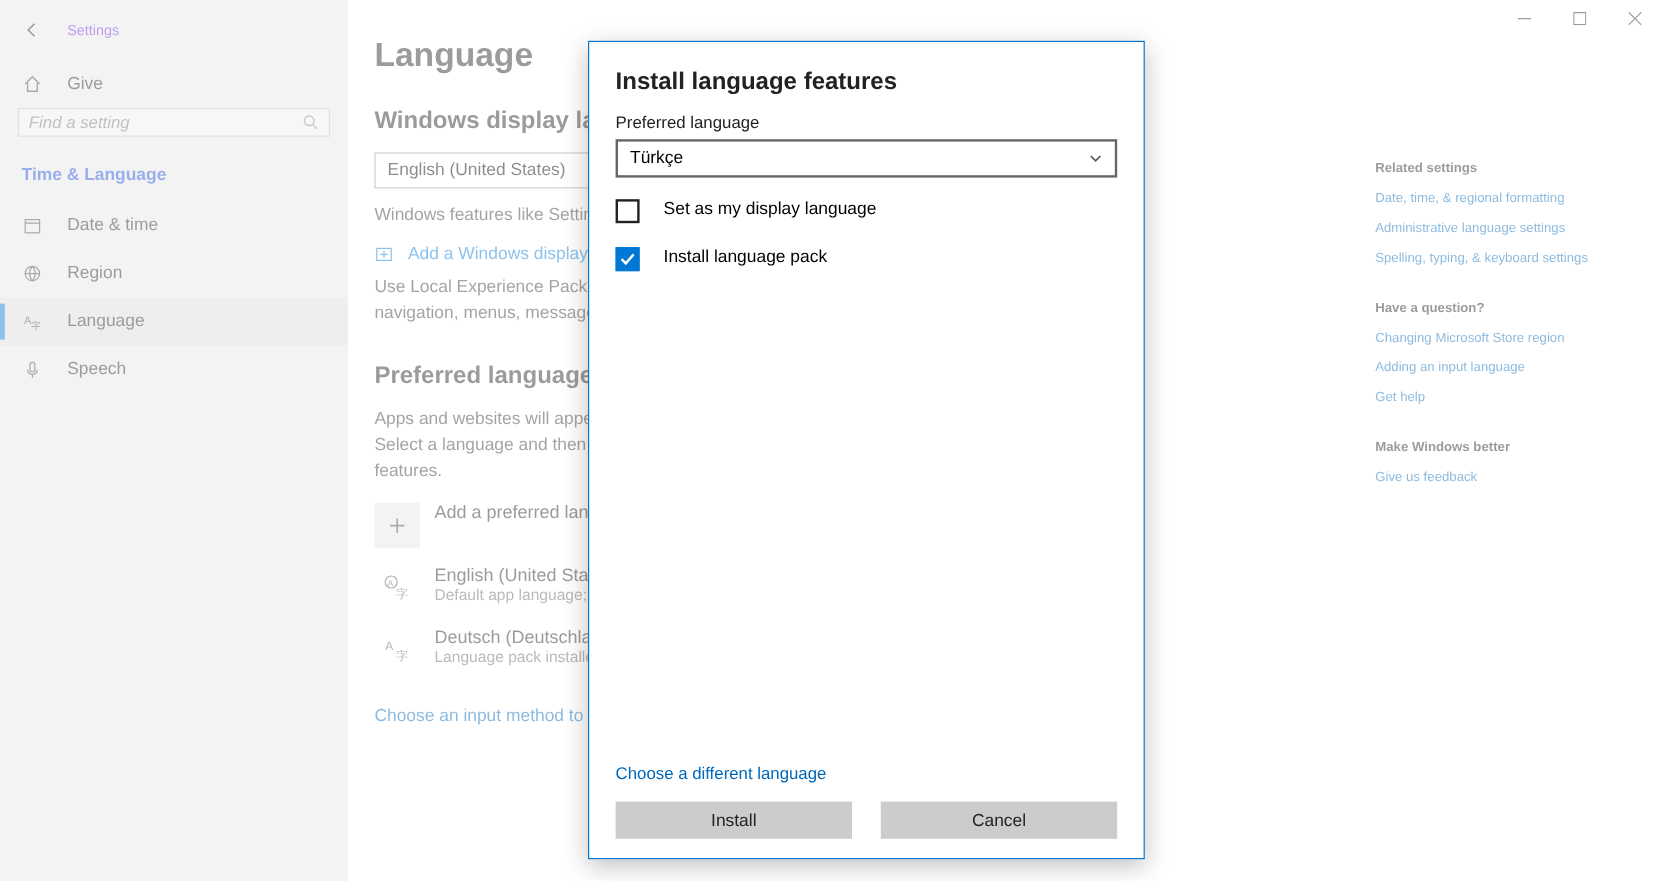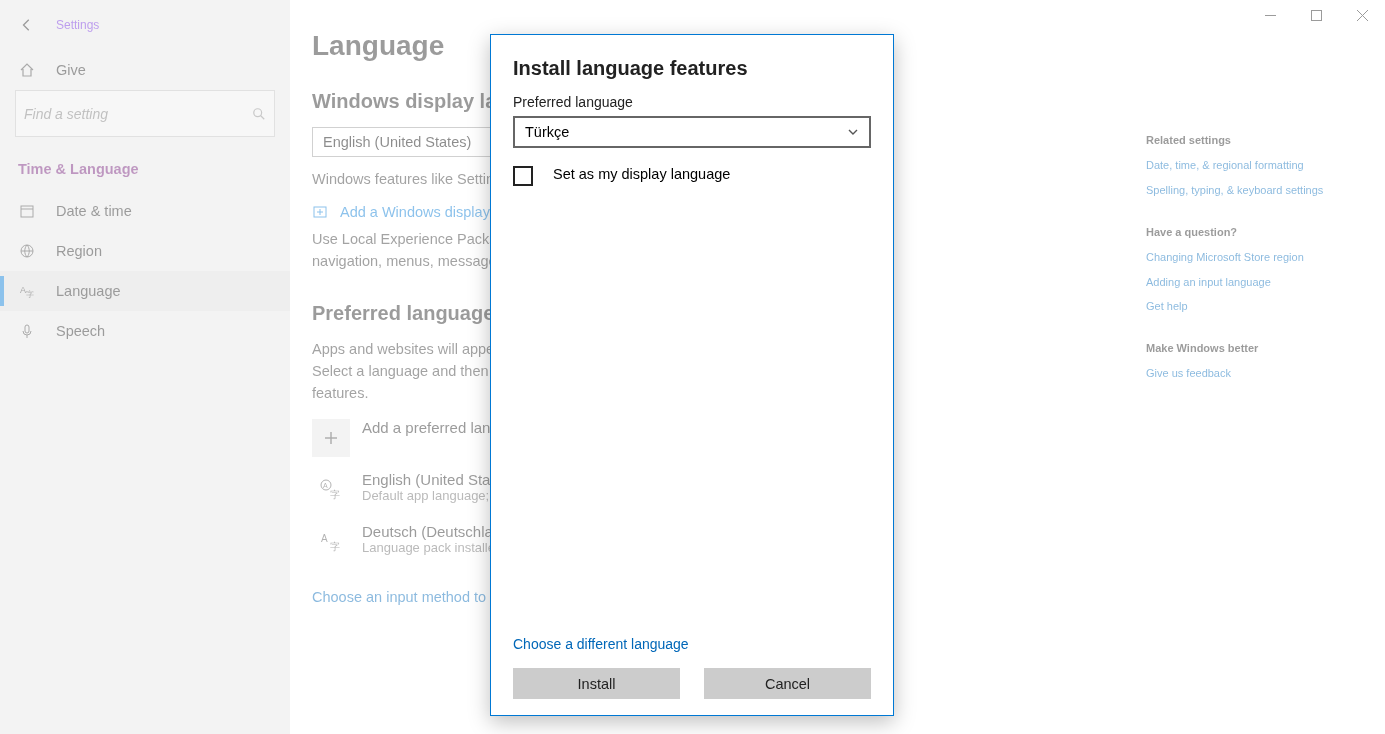--- a/index.html
+++ b/index.html
@@ -6,23 +6,23 @@
 html, body { width: 1385px; height: 734px; overflow: hidden; background: #fff; }
 .app { display: flex; position: relative; width: 100%; height: 100%; }
 .sidebar { width: 290px; height: 100%; background: #e4e4e4; padding-top: 10px; }
 .sidebar .back-row { display:flex; align-items:center; height:30px; padding-left:18px; margin-bottom:10px;}
 .sidebar .back-row .back-icon { width:18px; height:18px; display:flex; align-items:center; justify-content:center; margin-right:20px;}
 .sidebar .back-row .title { font-size:12px; color:#6d28d9; }
 .sidebar .nav-item { display:flex; align-items:center; height:40px; padding-left:18px; font-size:14.5px; color:#222; cursor:pointer; }
 .sidebar .nav-item .icon { width:18px; height:18px; margin-right:20px; display:flex; align-items:center; justify-content:center; color:#444;}
 .sidebar .nav-item.active { background:#d9d9d9; position:relative;}
 .sidebar .nav-item.active::before { content:""; position:absolute; left:0; top:5px; bottom:5px; width:4px; background:#0078d4;}
-.sidebar .group-title { font-size:14.5px; font-weight:600; color:#701a75; padding:14px 0 14px 18px;}
+.sidebar .group-title { font-size:14.5px; font-weight:600; color:#1d4ed8; padding:14px 0 14px 18px;}
 .sidebar .search-wrap { margin:0 15px 10px 15px; }
-.sidebar .search-wrap .search { display:flex; align-items:center; border:1px solid #bcbcbc; background:#eee; height:47px; padding:0 8px; }
+.sidebar .search-wrap .search { display:flex; align-items:center; border:1px solid #bcbcbc; background:#eee; height:24px; padding:0 8px; }
 .sidebar .search-wrap input { flex:1; border:none; background:transparent; font-size:14px; font-style:italic; color:#777; outline:none; }
 .sidebar .search-wrap .s-icon { width:14px; height:14px; color:#888; }
 
 .main { flex:1; position:relative; padding:30px 0 0 22px; }
 .main h1 { font-size:28px; font-weight:600; color:#222; margin-bottom:28px;}
 .main h2 { font-size:20px; font-weight:600; color:#222; margin-bottom:14px;}
 .main p.desc { font-size:14.5px; color:#333; line-height:1.5; max-width:520px; margin-bottom:12px;}
 .main .link { color:#0067b8; font-size:14.5px;}
 .main .dd1 { width:340px; border:1px solid #999; height:30px; display:flex; align-items:center; padding:0 10px; font-size:14.5px; margin-bottom:12px;}
 .add-link-row { display:flex; align-items:center; margin-top:6px; margin-bottom:8px; }
@@ -41,21 +41,21 @@
 
 .rightcol { position:absolute; top:94px; left:1146px; width:200px; font-size:11px;margin-top:40px;}
 .rightcol .rh { font-weight:600; color:#222; margin-bottom:12px; margin-top:28px;}
 .rightcol .rh:first-child { margin-top:0;}
 .rightcol .rlink { color:#0067b8; margin-bottom:10px; line-height:1.35; display:block;}
 
 
 .dim { position:absolute; inset:0; background:rgba(255,255,255,0.55); }
 
 
-.dialog { position:absolute; left:490px; top:34px; width:404px; height:682px; background:#fff; border:1px solid #0078d4; box-shadow:0 6px 20px rgba(0,0,0,0.25); padding:22px 22px 16px 22px; display:flex; flex-direction:column;}
+.dialog { position:absolute; left:490px; top:34px; width:464px; height:682px; background:#fff; border:1px solid #0078d4; box-shadow:0 6px 20px rgba(0,0,0,0.25); padding:22px 22px 16px 22px; display:flex; flex-direction:column;}
 .dialog h2.dtitle { font-size:20px; font-weight:600; color:#222; margin-bottom:14px;}
 .dialog .dlabel { font-size:14px; color:#222; margin-bottom:6px;}
 .dialog .dsel { width:100%; border:2px solid #666; height:32px; display:flex; align-items:center; padding:0 10px; font-size:14.5px; justify-content:space-between; margin-bottom:18px;}
 .dialog .chk-row { display:flex; align-items:flex-start; font-size:14.5px; margin-bottom:20px;}
 .dialog .chk { width:20px; height:20px; border:2px solid #222; margin-right:20px; display:flex; align-items:center; justify-content:center;}
 .dialog .chk.checked { background:#0078d4; border-color:#0078d4; color:#fff;}
 .dialog .dspacer { flex:1; }
 .dialog .dlink { color:#0067b8; font-size:14px; margin-bottom:16px;}
 .dialog .dbuttons { display:flex; gap:24px;}
 .dialog .dbuttons button { flex:1; height:31px; background:#ccc; border:none; font-size:14.5px; color:#222; cursor:pointer;}
@@ -219,20 +219,21 @@
         <svg viewBox="0 0 11 11">
           <line x1="0" y1="0" x2="11" y2="11" stroke="#222"></line>
           <line x1="11" y1="0" x2="0" y2="11" stroke="#222"></line>
         </svg>
       </div>
   </div>
 
   <div class="rightcol">
     <div class="rh">Related settings</div>
     <span class="rlink">Date, time, &amp; regional formatting</span>
+    <span class="rlink">Administrative language settings</span>
     <span class="rlink">Spelling, typing, &amp; keyboard settings</span>
 
     <div class="rh">Have a question?</div>
     <span class="rlink">Changing Microsoft Store region</span>
     <span class="rlink">Adding an input language</span>
     <span class="rlink">Get help</span>
 
     <div class="rh">Make Windows better</div>
     <span class="rlink">Give us feedback</span>
   </div>
@@ -248,20 +249,28 @@
           <svg viewBox="0 0 12 12" width="12" height="12">
             <path d="M2 4 L6 8 L10 4" stroke="#555" stroke-width="1.4" fill="none"></path>
           </svg>
         </span>
     </div>
 
     <div class="chk-row">
       <div class="chk"></div>
       <span>Set as my display language</span>
     </div>
+    <div class="chk-row">
+      <div class="chk checked">
+          <svg viewBox="0 0 14 14" width="14" height="14">
+            <path d="M2 7 L5.5 10.5 L12 3" stroke="#fff" stroke-width="2" fill="none"></path>
+          </svg>
+        </div>
+      <span>Install language pack</span>
+    </div>
 
     <div class="dspacer"></div>
     <div class="dlink">Choose a different language</div>
     <div class="dbuttons">
       <button>Install</button>
       <button>Cancel</button>
     </div>
   </div>
 </div>
 

